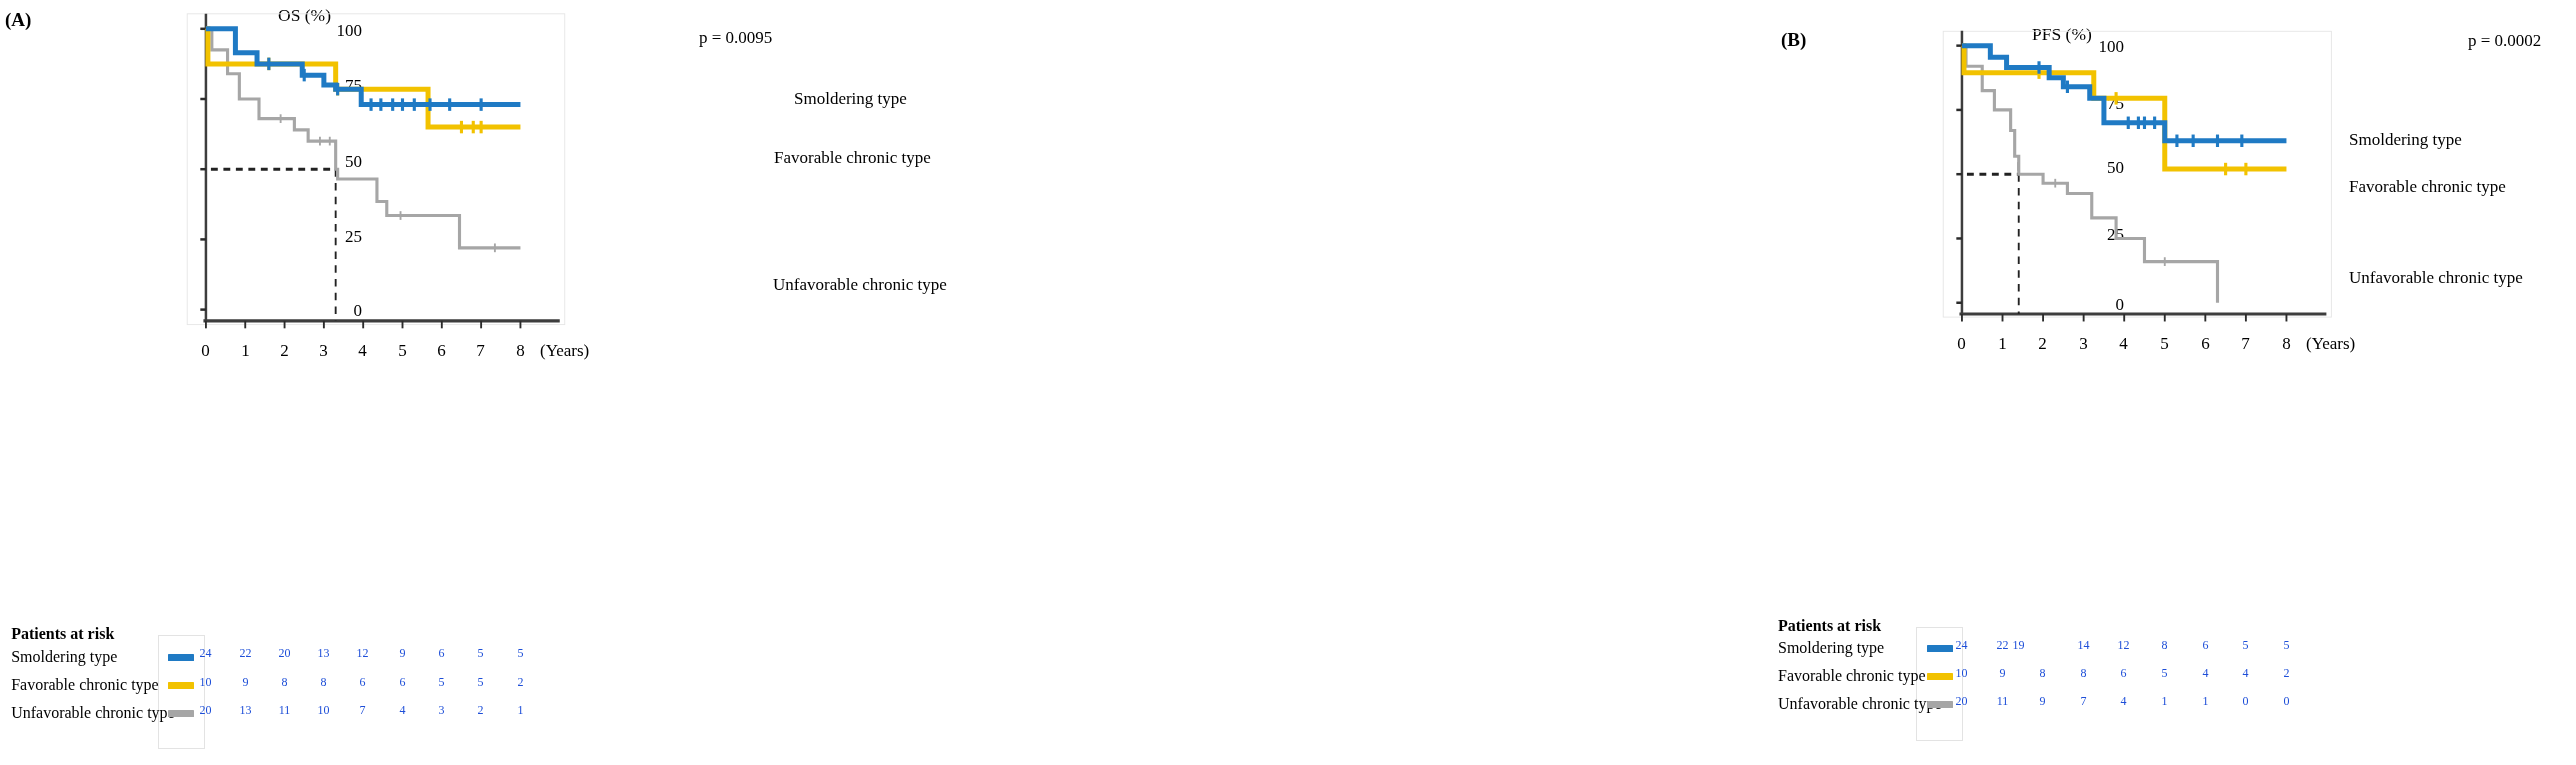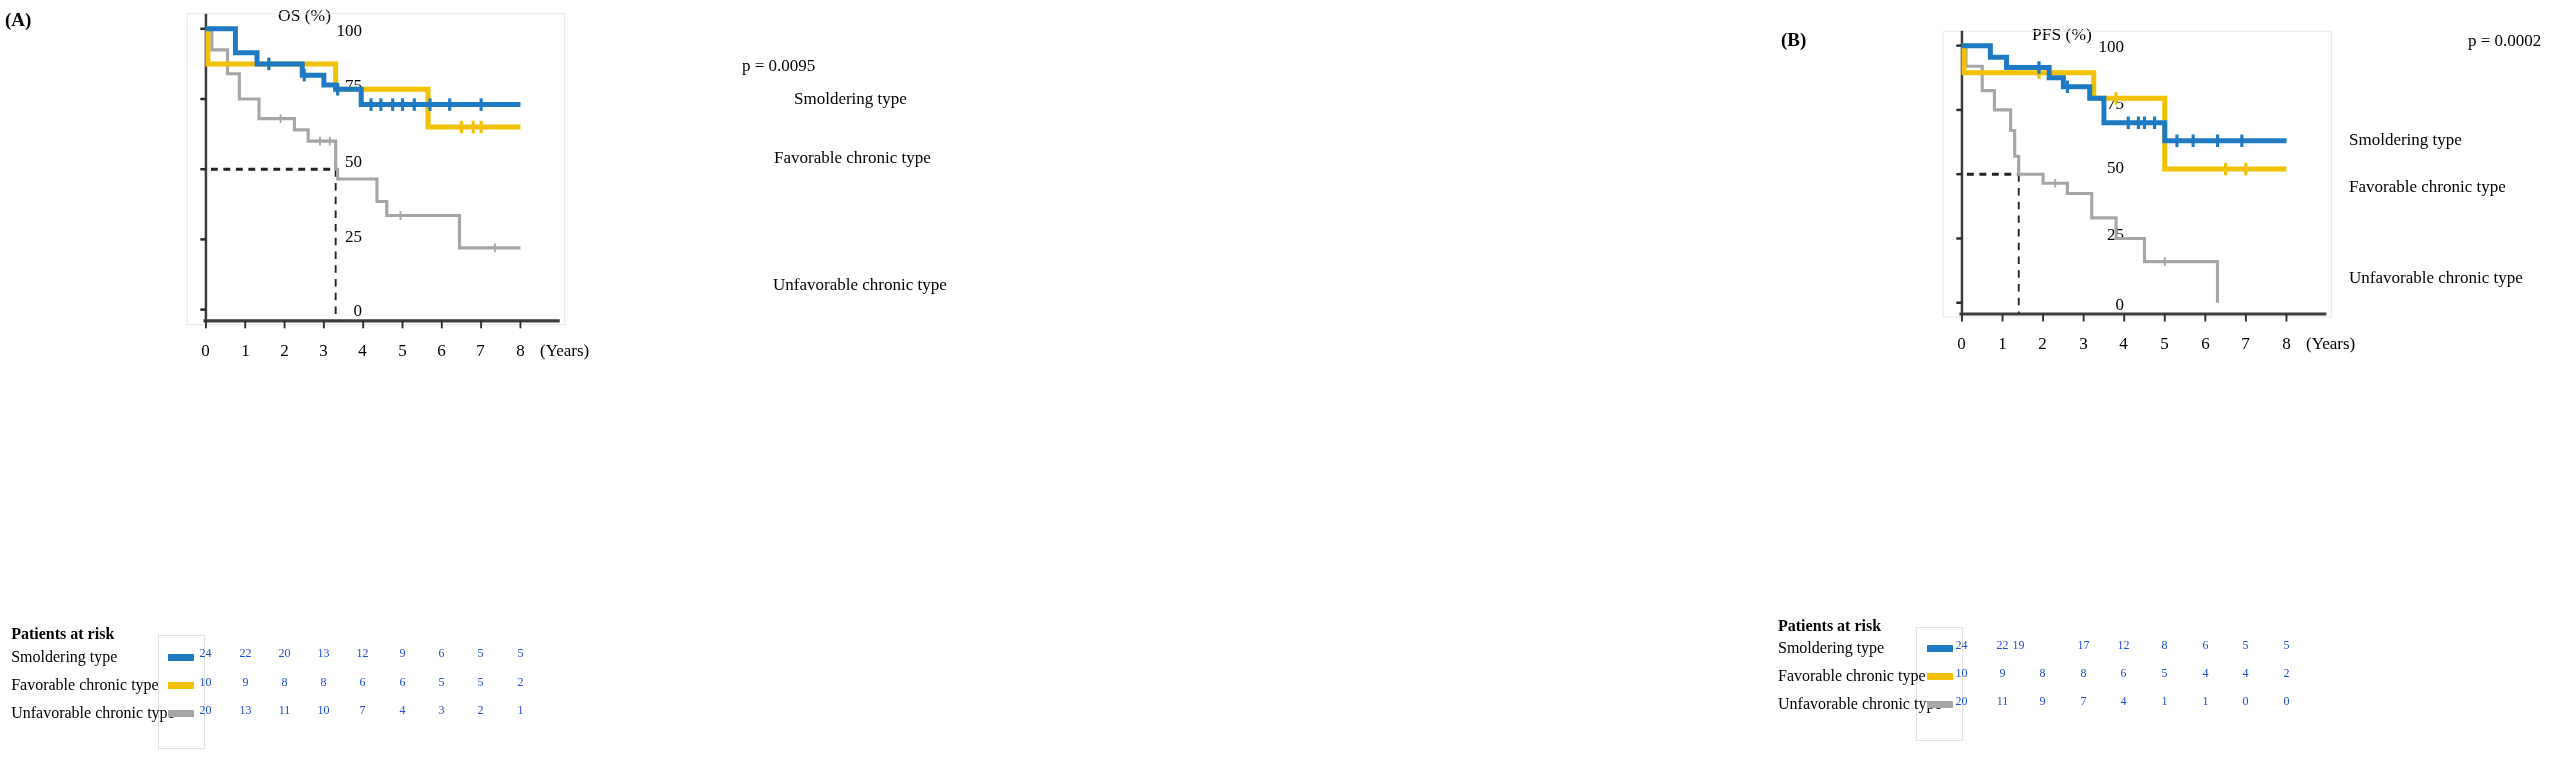--- a/index.html
+++ b/index.html
@@ -92,21 +92,21 @@
     background: transparent;
   }
   svg.plot { position: absolute; left:0; top:0; overflow: visible; }
 </style>
 </head>
 <body>
 
 <div class="panel" id="panel-a">
   <div class="panel-letter" style="left:5px; top:8.7px;">(A)</div>
   <div class="axis-title" style="left:278px; top:5px;">OS (%)</div>
-  <div class="pvalue" style="left:742px; top:28px;margin-top:28px;">p = 0.0095</div>
+  <div class="pvalue" style="left:699px; top:28px;">p = 0.0095</div>
 
   <div class="ytick-label" style="left:306px; top:20.6px; width:56px;">100</div>
   <div class="ytick-label" style="left:306px; top:76px; width:56px;">75</div>
   <div class="ytick-label" style="left:306px; top:152px; width:56px;">50</div>
   <div class="ytick-label" style="left:306px; top:227px; width:56px;">25</div>
   <div class="ytick-label" style="left:306px; top:301px; width:56px;">0</div>
 
   <div class="xtick-label" style="left:187px; top:341px; width:37px;">0</div>
   <div class="xtick-label" style="left:227px; top:341px; width:37px;">1</div>
   <div class="xtick-label" style="left:266px; top:341px; width:37px;">2</div>
@@ -285,21 +285,21 @@
   <div class="risk-rowlabel" style="left:490px; top:667px;">Favorable chronic type</div>
   <div class="risk-rowlabel" style="left:490px; top:695px;">Unfavorable chronic type</div>
 
   <div class="risk-swatch" style="left:639px; top:645px; background:#1f7ac4;"></div>
   <div class="risk-swatch" style="left:639px; top:673px; background:#f2c200;"></div>
   <div class="risk-swatch" style="left:639px; top:701px; background:#a6a6a6;"></div>
 
   <div class="risk-num" style="left:655px; top:638px; width:37px;">24</div>
   <div class="risk-num" style="left:696px; top:638px; width:37px;">22</div>
   <div class="risk-num" style="left:712px; top:638px; width:37px;">19</div>
-  <div class="risk-num" style="left:777px; top:638px; width:37px;">17</div>
+  <div class="risk-num" style="left:777px; top:638px; width:37px;">14</div>
   <div class="risk-num" style="left:817px; top:638px; width:37px;">12</div>
   <div class="risk-num" style="left:858px; top:638px; width:37px;">8</div>
   <div class="risk-num" style="left:899px; top:638px; width:37px;">6</div>
   <div class="risk-num" style="left:939px; top:638px; width:37px;">5</div>
   <div class="risk-num" style="left:980px; top:638px; width:37px;">5</div>
 
   <div class="risk-num" style="left:655px; top:666px; width:37px;">10</div>
   <div class="risk-num" style="left:696px; top:666px; width:37px;">9</div>
   <div class="risk-num" style="left:736px; top:666px; width:37px;">8</div>
   <div class="risk-num" style="left:777px; top:666px; width:37px;">8</div>

